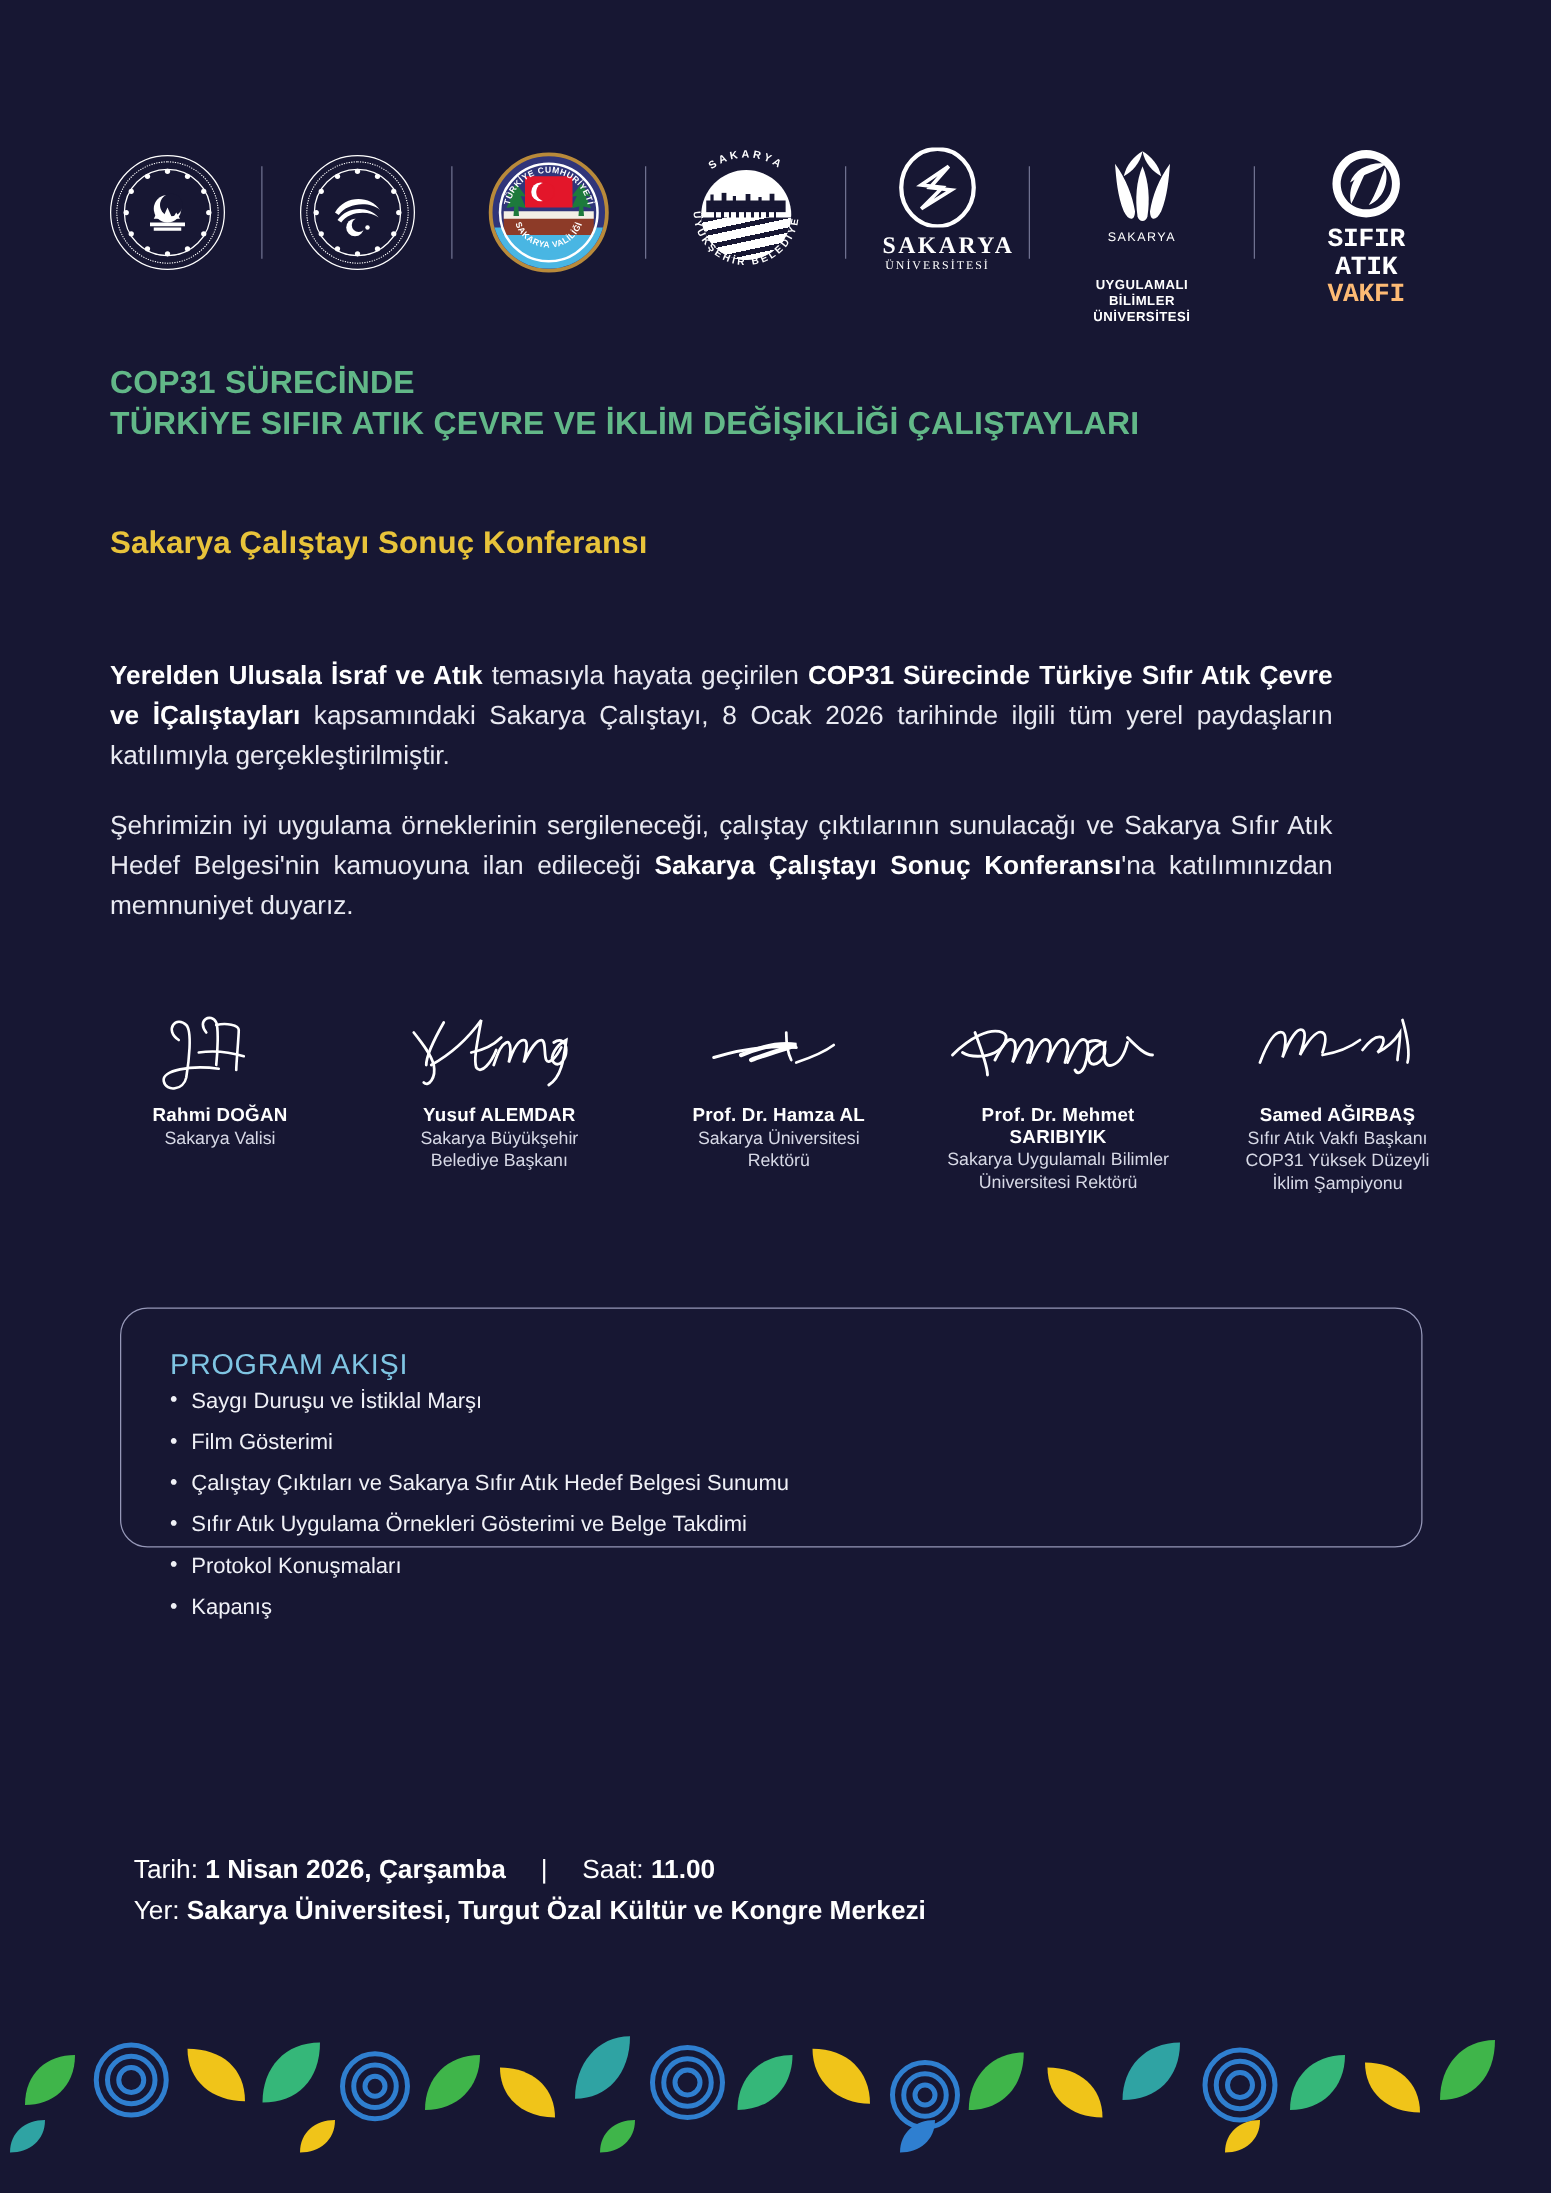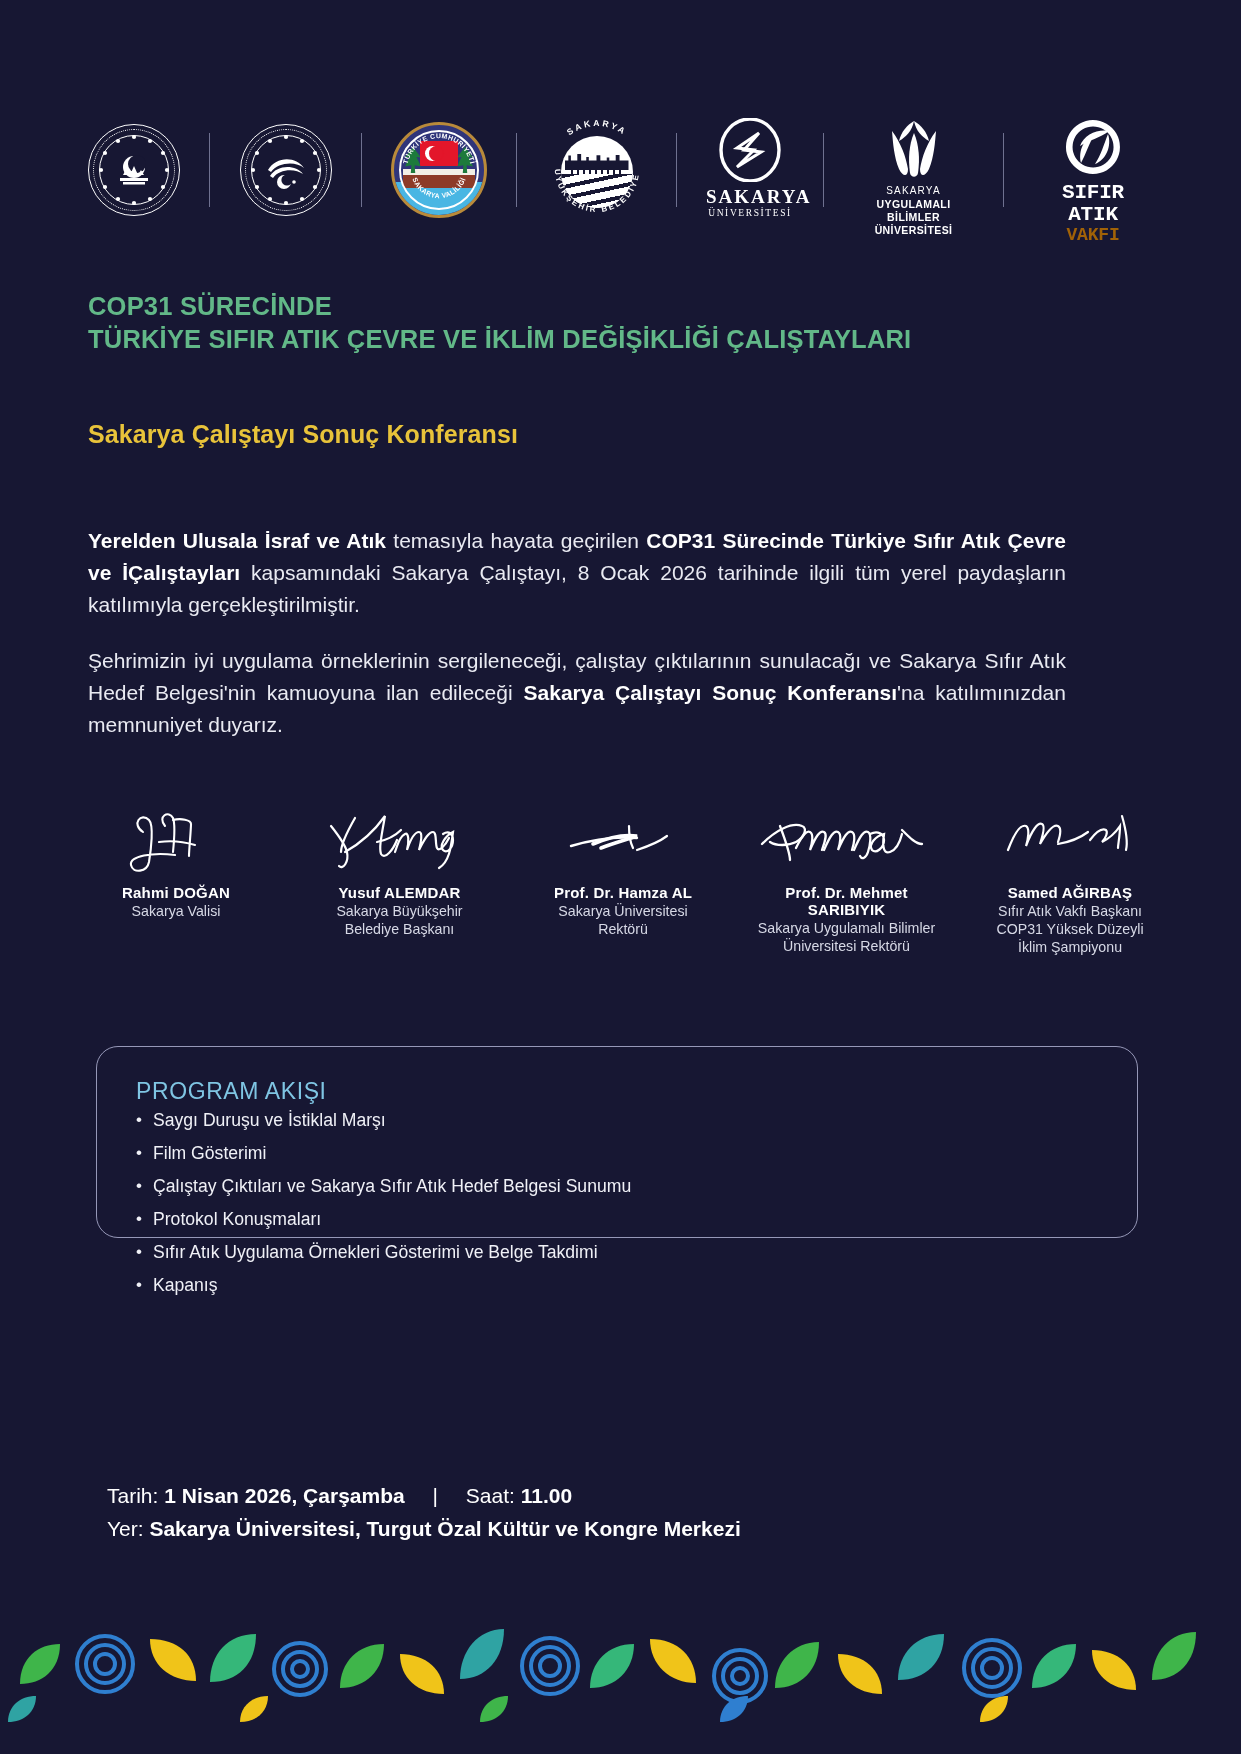--- a/index.html
+++ b/index.html
@@ -110,27 +110,27 @@
     letter-spacing:2px; color:#fff; line-height:1;
   }
   .sau .lbl2 {
     font-family:"Liberation Serif", serif; font-size:9.5px;
     letter-spacing:1.6px; color:#fff; margin-top:2px;
   }
 
   .subu { position:relative; width:120px; height:106px; text-align:center; }
   .subu .tulip { width:66px; height:62px; margin:0 auto 6px; position:relative; }
   .subu .l1 { font-size:10px; letter-spacing:1.2px; color:#fff; line-height:1.25; }
-  .subu .l2 { font-size:10.5px; font-weight:700; letter-spacing:.4px; color:#fff; line-height:1.25; }
+  .subu .l2 { font-size:10.5px; font-weight:700; letter-spacing:.4px; color:#fff; line-height:1.25;margin-top:24px; }
   .subu .l3 { font-size:10.5px; font-weight:700; letter-spacing:.4px; color:#fff; line-height:1.25; }
 
   .sav { position:relative; width:120px; height:104px; text-align:center;font-family:Liberation Mono, monospace; }
   .sav .leafmark { width:58px; height:58px; margin:0 auto 6px; position:relative; }
   .sav .t1 { font-size:21px; font-weight:700; color:#fff; letter-spacing:-0.2px; line-height:1.05; }
-  .sav .t2 { font-size:18px; font-weight:700; color:#a16207; letter-spacing:-0.2px; line-height:1.05;text-align:center; }
+  .sav .t2 { font-size:21px; font-weight:700; color:#fdba74; letter-spacing:-0.2px; line-height:1.05;text-align:center; }
 
   
   .h-green {
     position:absolute; left:88px; top:290px; width:1000px;
     color:#62b888; font-size:25.5px; font-weight:700; line-height:1.30;
     letter-spacing:.2px;
   }
   .h-yellow {
     position:absolute; left:88px; top:420px; width:900px;
     color:#e8c33a; font-size:25px; font-weight:700; letter-spacing:.1px;
@@ -472,22 +472,22 @@
     </div>
 
   </div>
 
   <div class="program-box"></div>
   <div class="program-title">PROGRAM AKIŞI</div>
   <ul class="program-list">
     <li>Saygı Duruşu ve İstiklal Marşı</li>
     <li>Film Gösterimi</li>
     <li>Çalıştay Çıktıları ve Sakarya Sıfır Atık Hedef Belgesi Sunumu</li>
+    <li>Sıfır Atık Uygulama Örnekleri Gösterimi ve Belge Takdimi</li>
     <li>Protokol Konuşmaları</li>
-    <li>Sıfır Atık Uygulama Örnekleri Gösterimi ve Belge Takdimi</li>
     <li>Kapanış</li>
   </ul>
 
   <div class="footer-info">
     <div>
       <span class="lbl">Tarih:</span>
       <span class="val">1 Nisan 2026, Çarşamba</span>
       <span class="sep">|</span>
       <span class="lbl">Saat:</span>
       <span class="val">11.00</span>

